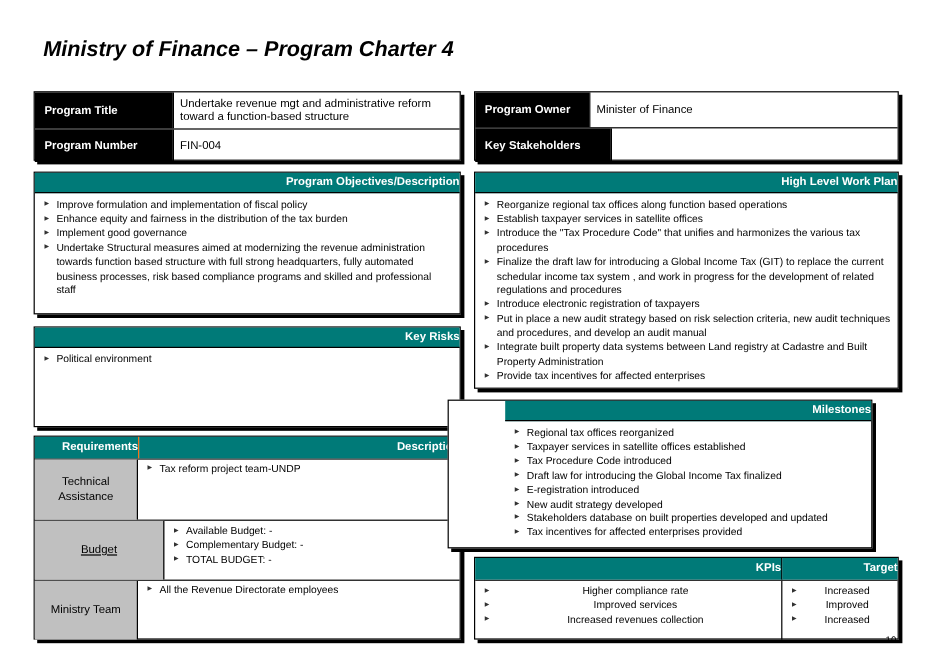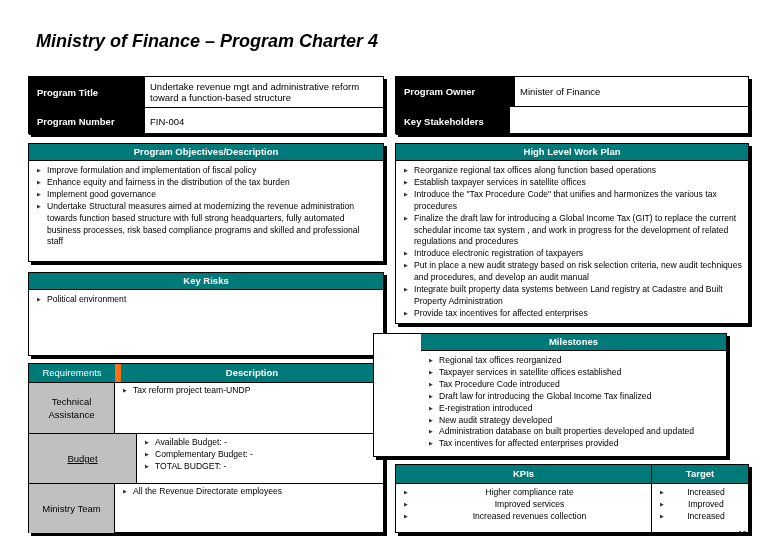--- a/index.html
+++ b/index.html
@@ -1,20 +1,20 @@
 <!DOCTYPE html>
 <html><head>
 <meta charset="utf-8">
 <style>
   html, body { margin:0; padding:0; background:#ffffff; }
   body { width:780px; height:540px; position:relative; overflow:hidden;
          font-family:"Liberation Sans", sans-serif; color:#000; }
   .title { position:absolute; left:36px; top:31px; font-size:18px; font-weight:bold;font-style:italic; }
   .box { position:absolute; background:#fff; border:1px solid #000; box-shadow:3px 3px 0 #000; box-sizing:border-box; }
-  .hdr { background:#007a78; color:#fff; font-weight:bold; font-size:9.5px; text-align:center; height:16px; line-height:16px; border-bottom:1px solid #000; }
+  .hdr { background:#007a78; color:#fff; font-weight:bold; font-size:9.5px; text-align:right; height:16px; line-height:16px; border-bottom:1px solid #000; }
   .lbl { background:#000000; color:#fff; font-weight:bold; font-size:9.5px; padding-left:8px; display:flex; align-items:center; box-sizing:border-box; }
   .val { font-size:9.5px; padding-left:5px; display:flex; align-items:center; box-sizing:border-box; line-height:11px; }
   .row { display:flex; border-bottom:1px solid #000; }
   .row:last-child { border-bottom:none; }
   ul { list-style:none; margin:0; padding:4px 6px 0 8px; font-size:8.6px; line-height:11.9px; }
   li { position:relative; padding-left:10px; }
   li::before { content:"\25B6"; position:absolute; left:0; top:0; font-size:5px; color:#333; }
   .grid { display:flex; }
   .reqcol { background:#c0c0c0; border-right:1px solid #000; font-size:9.5px; text-align:center; display:flex; align-items:center; justify-content:center; line-height:13px; box-sizing:border-box; }
   .pagenum { position:absolute; left:738px; top:529px; font-size:8px; }
@@ -30,21 +30,21 @@
     <div class="val" style="flex:1; border-left:1px solid #000;">Undertake revenue mgt and administrative reform toward a function-based structure</div>
   </div>
   <div class="row" style="height:27px;">
     <div class="lbl" style="width:115px;">Program Number</div>
     <div class="val" style="flex:1; border-left:1px solid #000;">FIN-004</div>
   </div>
 </div>
 
 <div class="box" style="left:395px; top:76px; width:354px; height:58px;">
   <div class="row" style="height:29px;">
-    <div class="lbl" style="width:118px;">Program Owner</div>
+    <div class="lbl" style="width:95px;">Program Owner</div>
     <div class="val" style="flex:1; border-left:1px solid #000;">Minister of Finance</div>
   </div>
   <div class="row" style="height:28px;">
     <div class="lbl" style="width:113px;">Key Stakeholders</div>
     <div class="val" style="flex:1; border-left:1px solid #000;"></div>
   </div>
 </div>
 
 <div class="box" style="left:28px; top:143px; width:356px; height:119px;">
   <div class="hdr">Program Objectives/Description</div>
@@ -72,21 +72,21 @@
     <li>Finalize the draft law for introducing a Global Income Tax (GIT) to replace the current schedular income tax system , and work in progress for the development of related regulations and procedures</li>
     <li>Introduce electronic registration of taxpayers</li>
     <li>Put in place a new audit strategy based on risk selection criteria, new audit techniques and procedures, and develop an audit manual</li>
     <li>Integrate built property data systems between Land registry at Cadastre and Built Property Administration</li>
     <li>Provide tax incentives for affected enterprises</li>
   </ul>
 </div>
 
 <div class="box" style="left:28px; top:363px; width:356px; height:170px;">
   <div class="grid" style="height:18px; border-bottom:1px solid #000;">
-    <div class="hdr" style="width:86px; font-weight:normal; border-right:6px solid #f97316; border-bottom:none; height:18px; line-height:18px;">Requirements</div>
+    <div class="hdr" style="width:86px; font-weight:bold; border-right:1px solid #f97316; border-bottom:none; height:18px; line-height:18px;">Requirements</div>
     <div class="hdr" style="flex:1; border-bottom:none; height:18px; line-height:18px;">Description</div>
   </div>
   <div class="grid" style="height:50px; border-bottom:1px solid #000;">
     <div class="reqcol" style="width:86px;">Technical Assistance</div>
     <ul style="flex:1; padding-top:2px;">
       <li>Tax reform project team-UNDP</li>
     </ul>
   </div>
   <div class="grid" style="height:49px; border-bottom:1px solid #000;">
     <div class="reqcol" style="width:108px;text-decoration:underline;">Budget</div>
@@ -106,21 +106,21 @@
 
 <div class="box" style="left:373px; top:333px; width:354px; height:124px;padding-left:47px;">
   <div class="hdr">Milestones</div>
   <ul>
     <li>Regional tax offices reorganized</li>
     <li>Taxpayer services in satellite offices established</li>
     <li>Tax Procedure Code introduced</li>
     <li>Draft law for introducing the Global Income Tax finalized</li>
     <li>E-registration introduced</li>
     <li>New audit strategy developed</li>
-    <li>Administration database on built properties developed and updated</li>
+    <li>Stakeholders database on built properties developed and updated</li>
     <li>Tax incentives for affected enterprises provided</li>
   </ul>
 </div>
 
 <div class="box" style="left:395px; top:464px; width:354px; height:69px;">
   <div class="grid" style="height:18px; border-bottom:1px solid #000;">
     <div class="hdr" style="flex:1; border-right:1px solid #000; border-bottom:none; height:18px; line-height:18px;">KPIs</div>
     <div class="hdr" style="width:96px; border-bottom:none; height:18px; line-height:18px;">Target</div>
   </div>
   <div class="grid" style="height:49px;text-align:center;">

